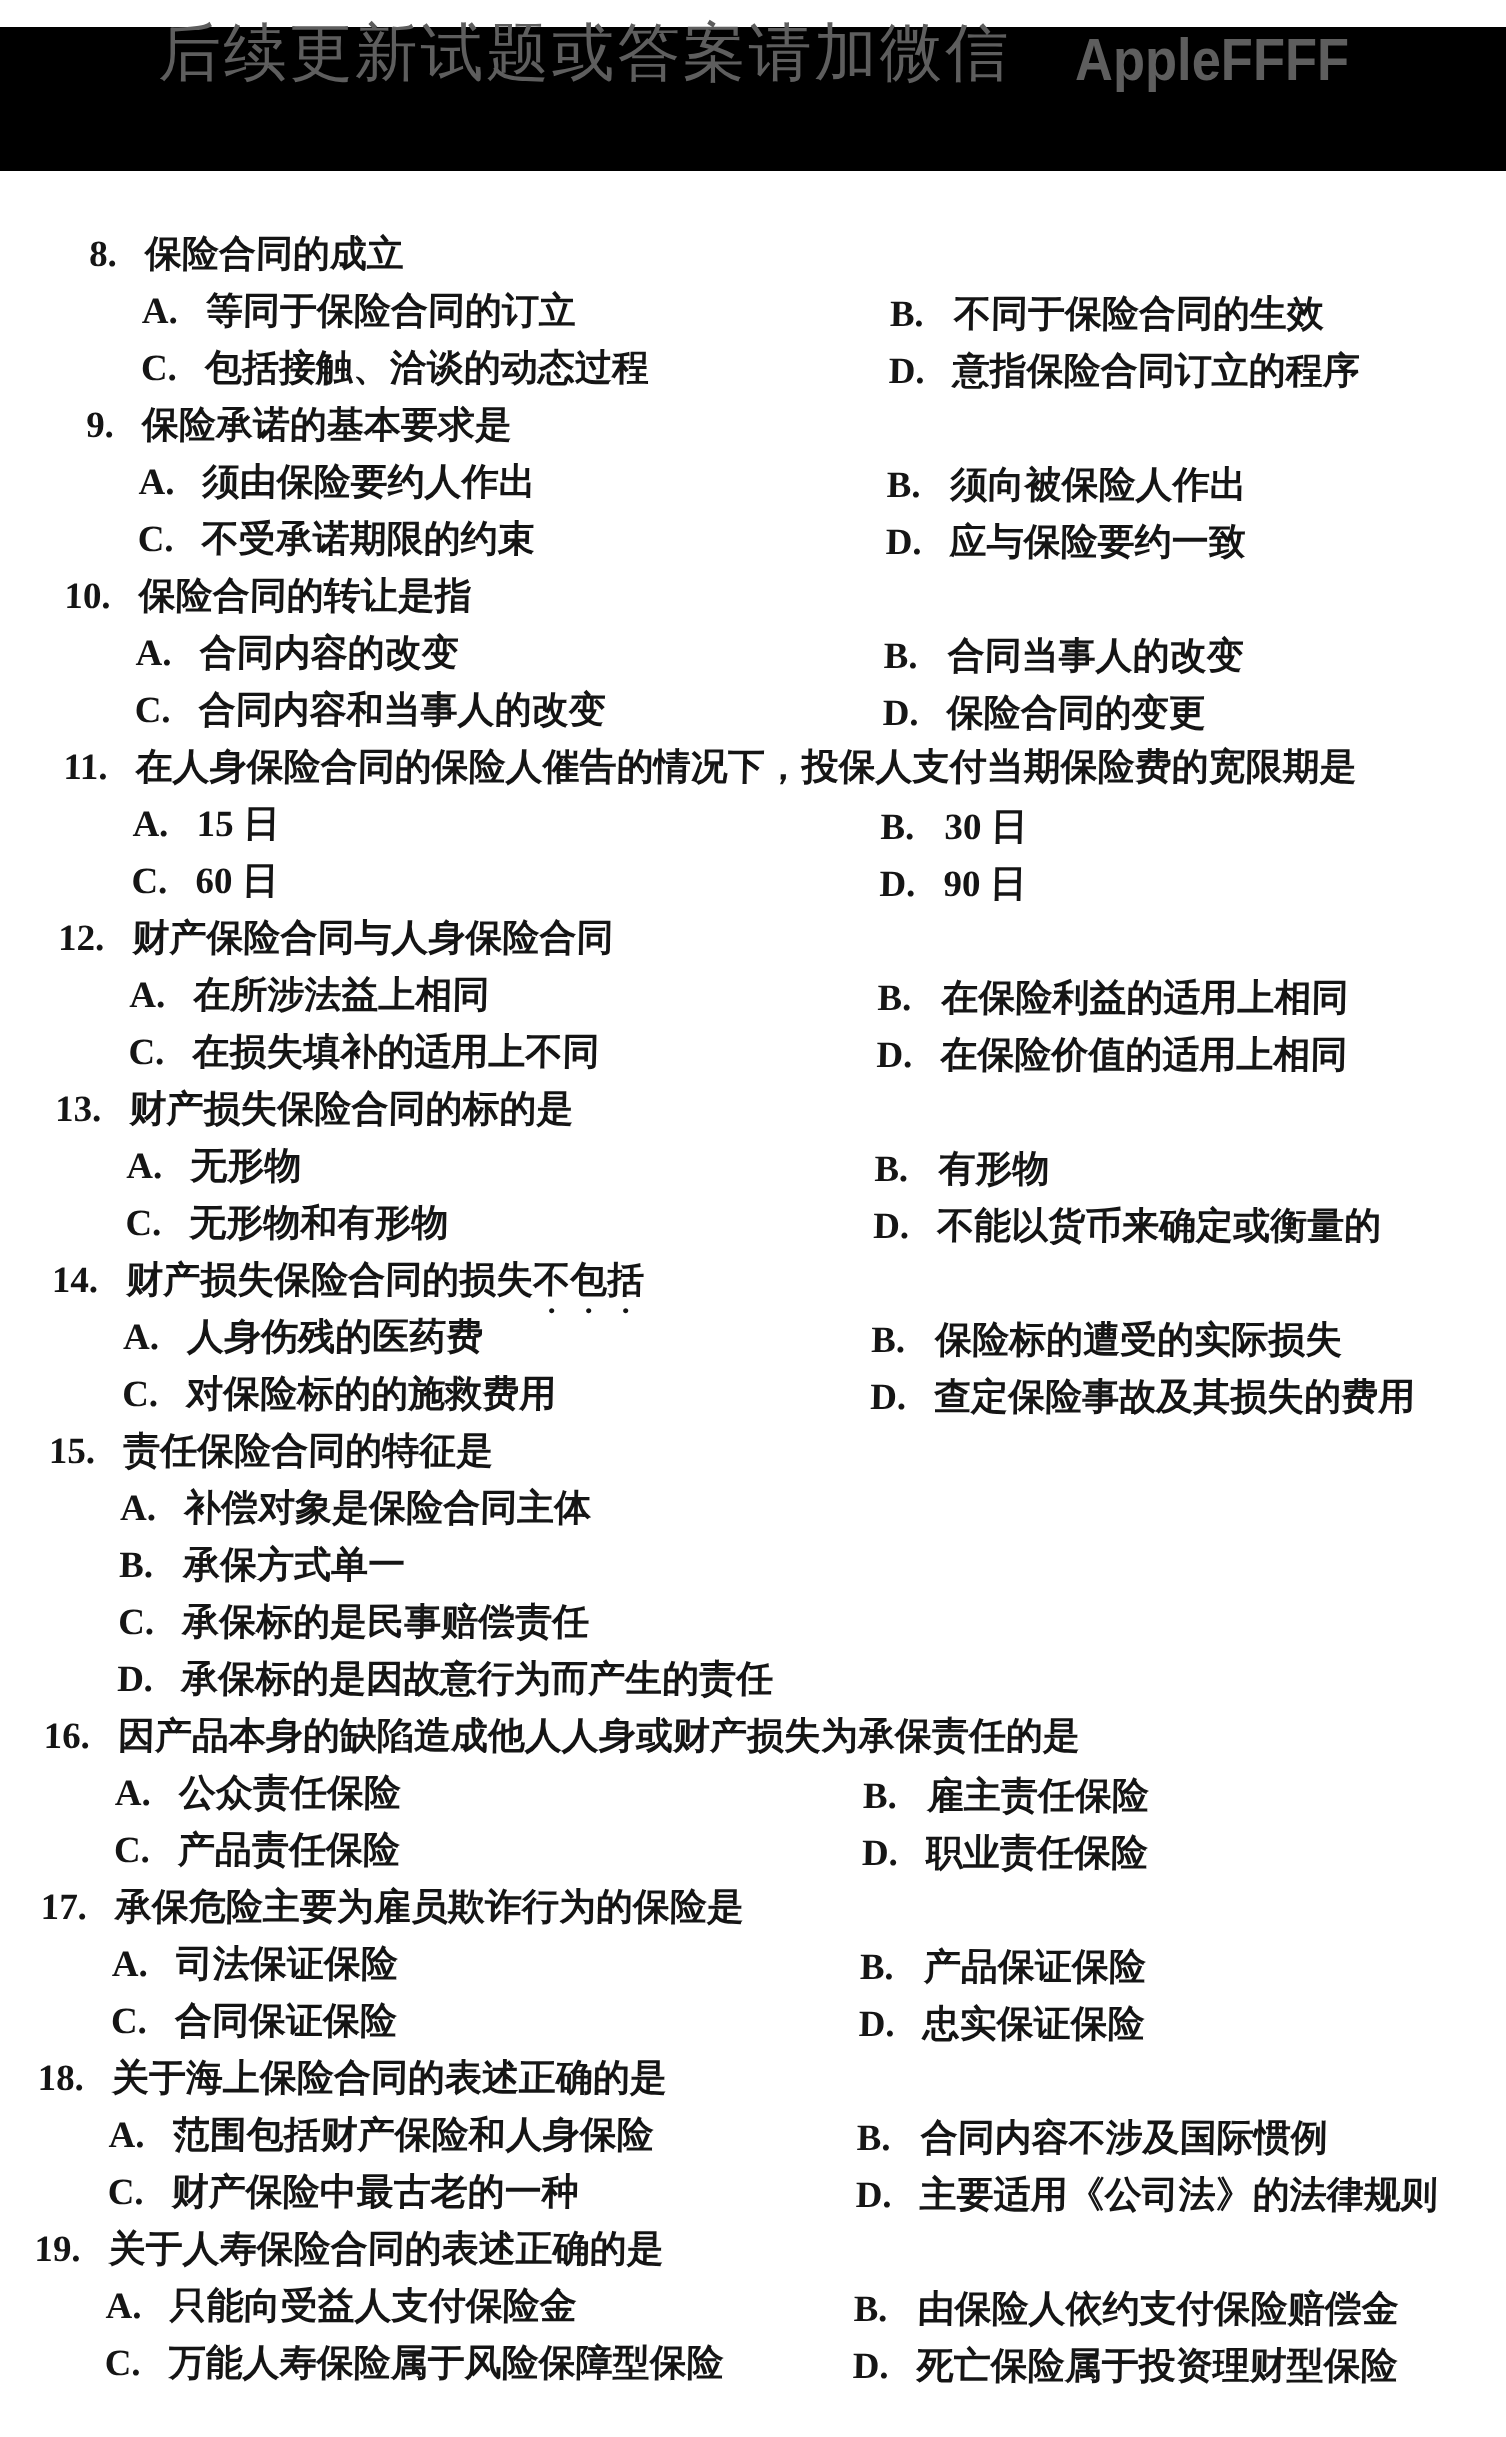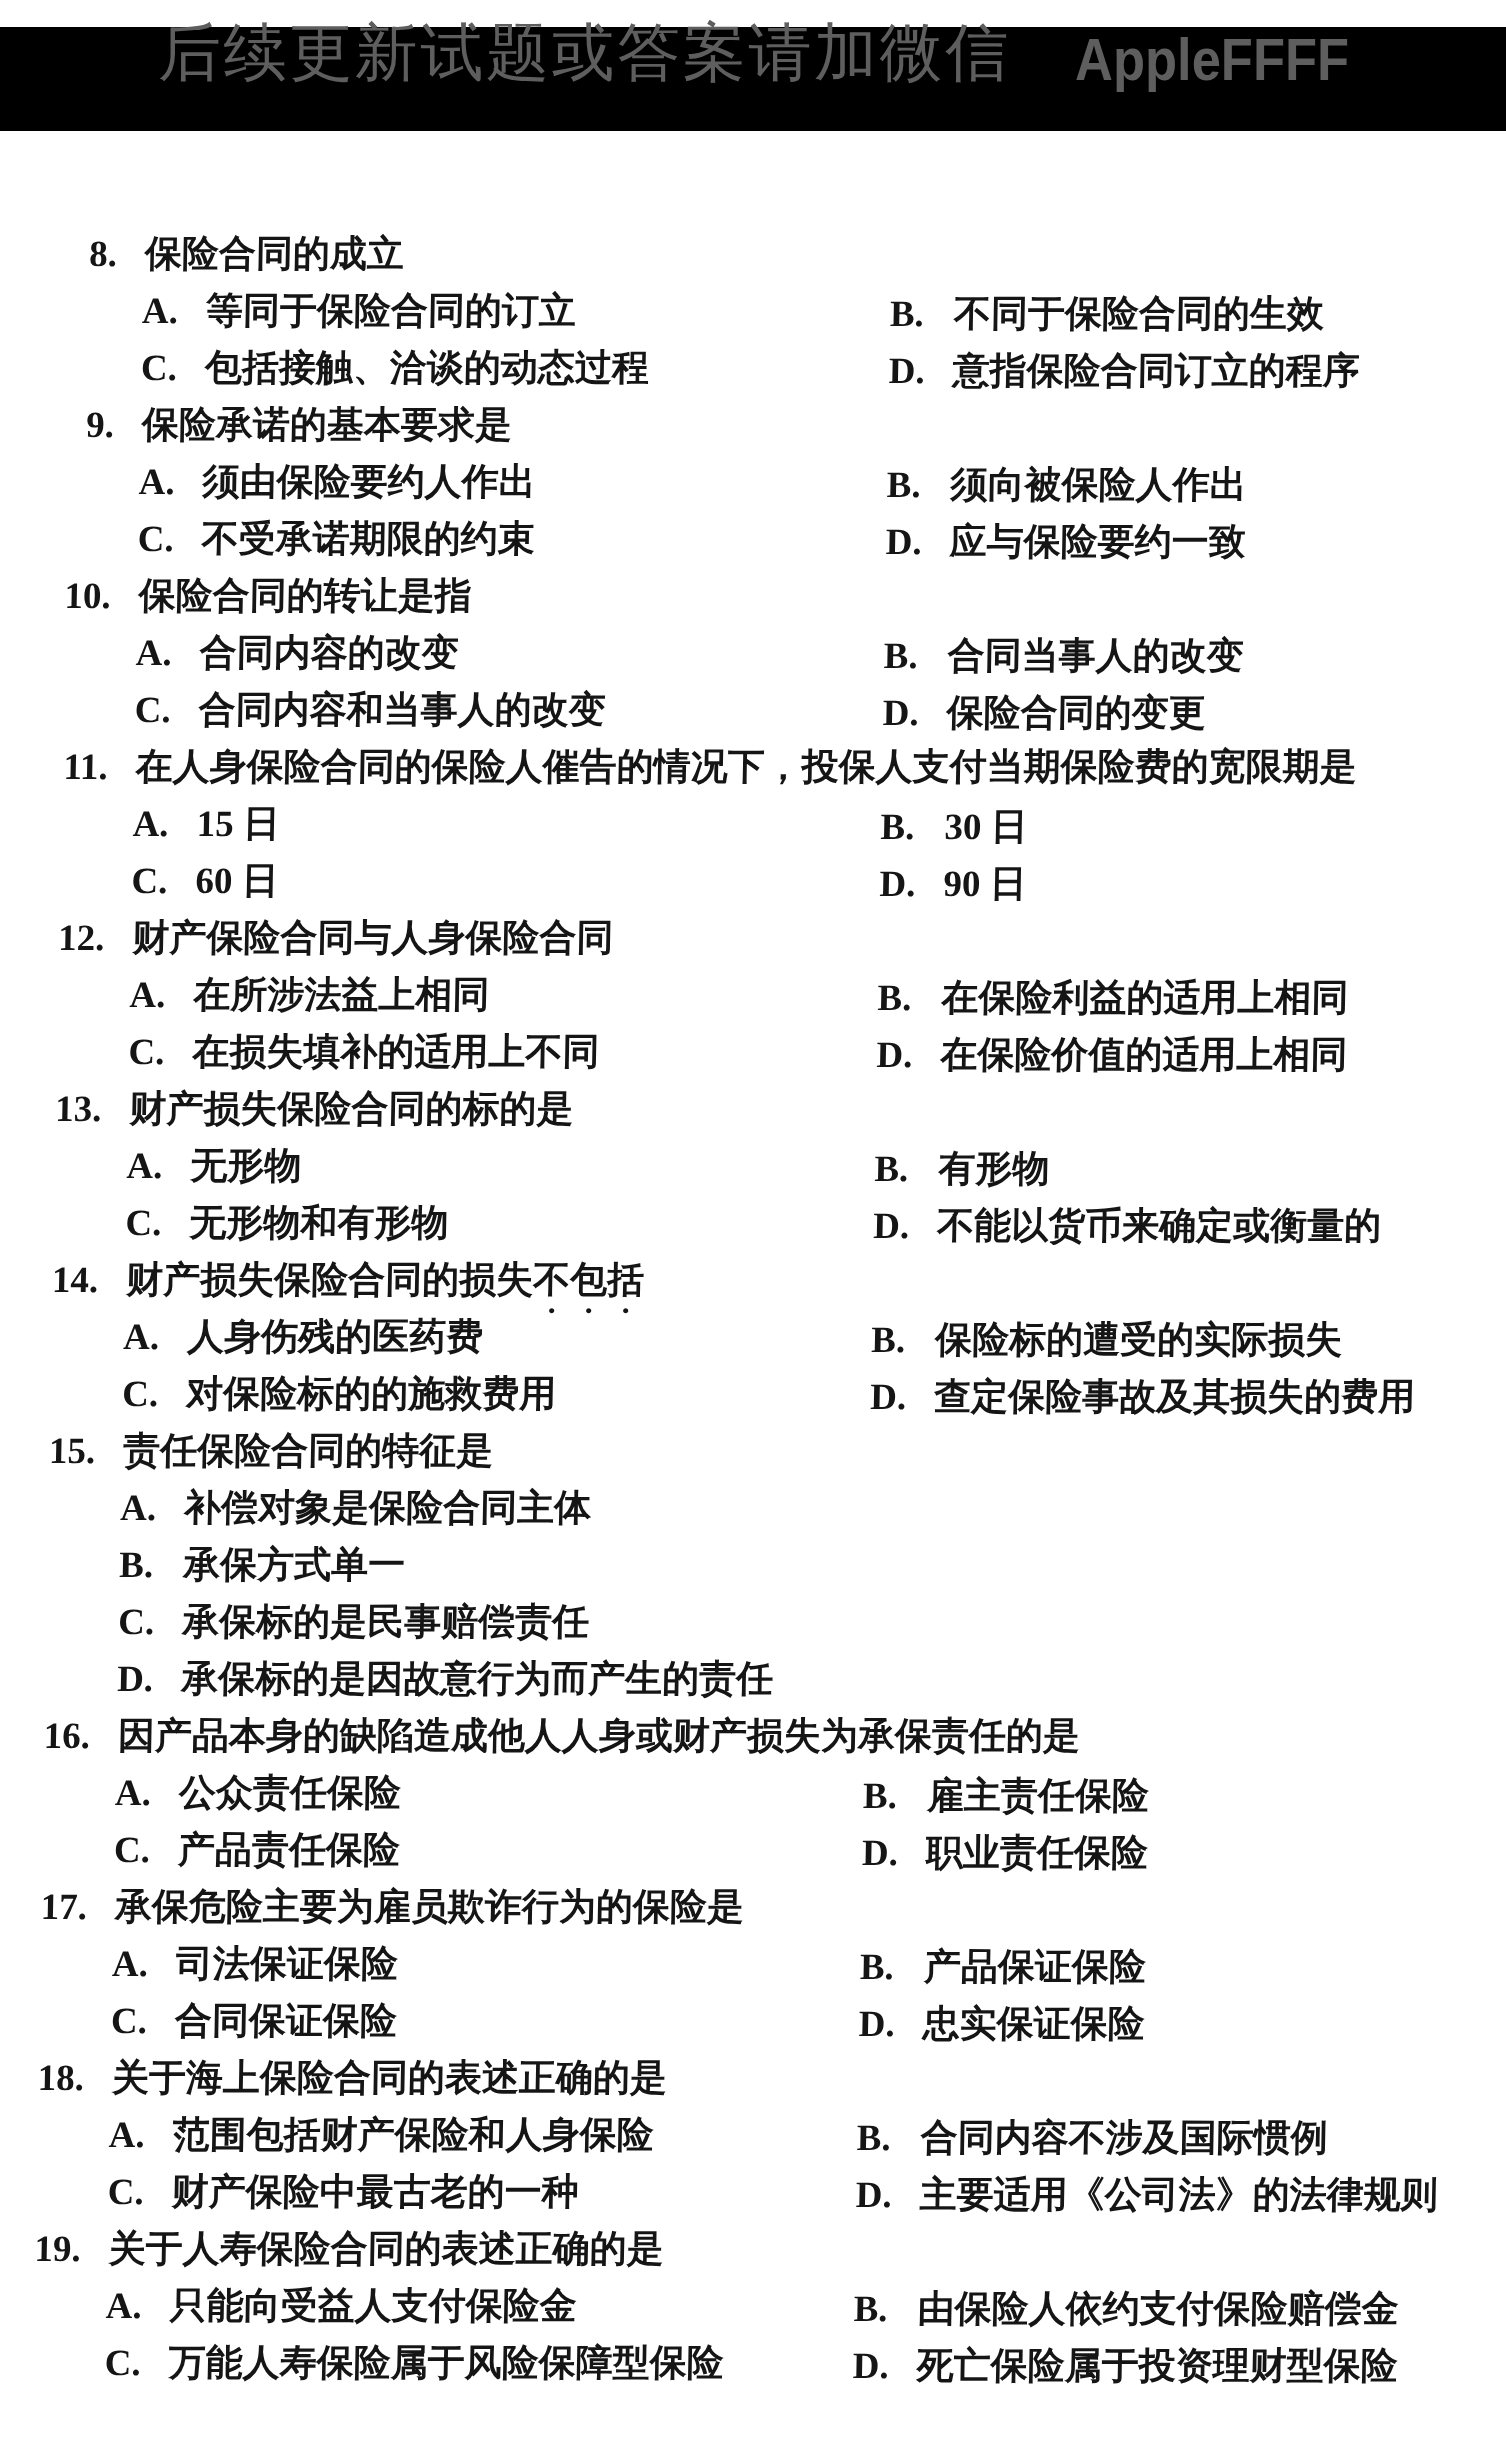--- a/index.html
+++ b/index.html
@@ -11,21 +11,21 @@
       background: #ffffff;
     }
     body { position: relative; }
 
     
     .banner {
       position: absolute;
       left: 0;
       top: 27px;
       width: 1506px;
-      height: 104px;
+      height: 144px;
       background: #000000;
     }
     .banner-cn {
       position: absolute;
       left: 158px;
       top: -6.1px;
       font-family: "DejaVu Sans", sans-serif;
       font-size: 63px;
       line-height: 1;
       letter-spacing: 2.6px;

